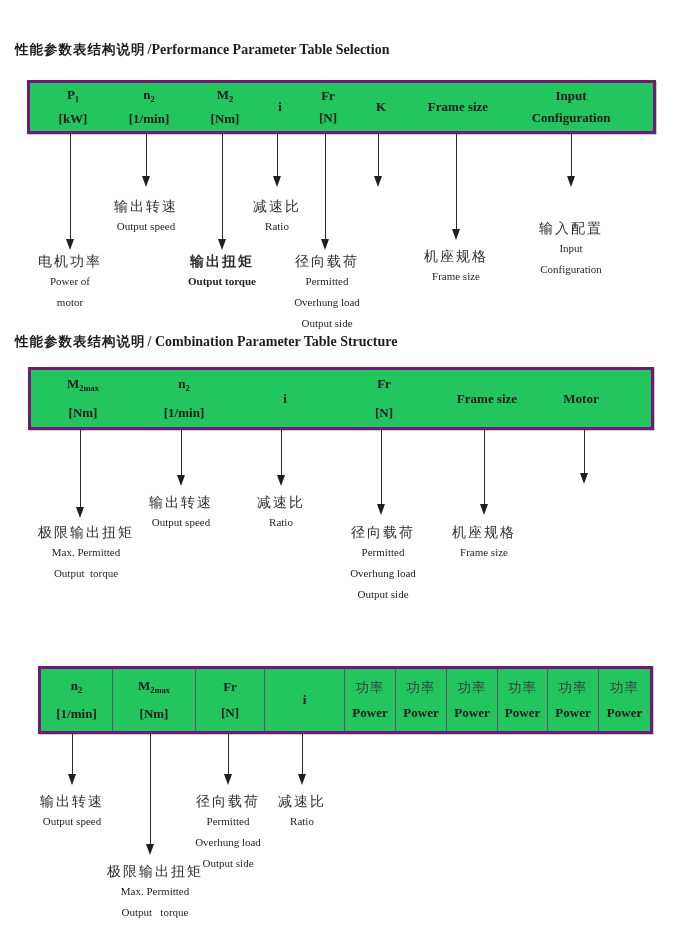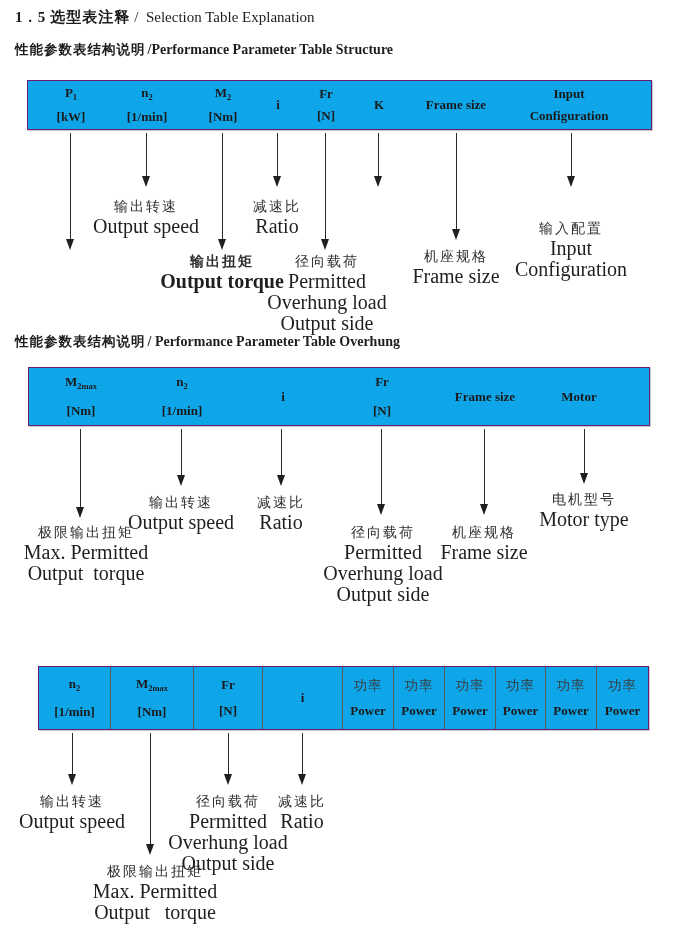--- a/index.html
+++ b/index.html
@@ -6,48 +6,47 @@
   .page{position:relative;width:695px;height:931px;background:#ffffff;overflow:hidden;
         font-family:"Liberation Serif","DejaVu Serif",serif;color:#1d1d1d;}
   .zh{font-family:"DejaVu Sans","Liberation Sans",sans-serif;}
   .doc-title{position:absolute;left:15px;top:8px;font-size:15px;white-space:pre;}
   .doc-title .num{font-weight:bold;letter-spacing:1px;}
   .doc-title .tzh{font-weight:bold;font-size:15px;letter-spacing:1px;margin-left:4px;}
   .doc-title .ten{font-size:15px;margin-left:4px;}
   .sec-head{position:absolute;left:15px;white-space:pre;}
   .sec-head .hzh{font-weight:bold;font-size:13.5px;letter-spacing:1px;}
   .sec-head .hen{font-weight:bold;font-size:14px;margin-left:2px;}
-  .tbl{position:absolute;background:#0ea5e9;border:1px solid #701a75;box-shadow:1px 1px 0 #c9c9c9;}
+  .tbl{position:absolute;background:#22c55e;border:3px solid #701a75;box-shadow:1px 1px 0 #c9c9c9;}
   .t-cell{position:absolute;top:0;height:100%;transform:translateX(-50%);
           display:flex;flex-direction:column;align-items:center;justify-content:space-evenly;}
   .t-cell.one{justify-content:center;}
   .t-cell.spread{justify-content:space-between;padding:6px 0;box-sizing:border-box;}
   .l{display:block;text-align:center;font-weight:bold;font-size:13px;line-height:16px;white-space:pre;color:#1a1a1a;}
   .sub{font-size:8.5px;vertical-align:-3px;font-weight:bold;}
   .t3col{position:absolute;top:0;height:100%;box-sizing:border-box;border-right:1px solid #5a5a5a;
          display:flex;flex-direction:column;align-items:center;justify-content:space-evenly;}
   .t3col.last{border-right:none;}
   .t3col.one{justify-content:center;}
   .pz{font-size:13.5px;color:#3a3a3a;letter-spacing:1px;line-height:16px;white-space:pre;}
   .arrow{position:absolute;width:0;}
   .shaft{position:absolute;left:-0.5px;top:0;width:1px;height:calc(100% - 11px);background:#2a2a2a;}
   .head{position:absolute;left:-4px;bottom:0;width:0;height:0;
         border-left:4px solid transparent;border-right:4px solid transparent;border-top:11px solid #1f1f1f;}
   .callout{position:absolute;transform:translateX(-50%);text-align:center;}
   .c-zh{display:block;font-size:14px;letter-spacing:2px;color:#2e2e2e;line-height:20px;white-space:pre;text-align:center;}
-  .c-en{display:block;font-size:20px;color:#1f1f1f;line-height:21px;white-space:pre;}
+  .c-en{display:block;font-size:11px;color:#1f1f1f;line-height:21px;white-space:pre;}
 </style>
 </head>
 <body>
 
 <div class="page">
 
-  <div class="doc-title"><span class="num">1 . 5</span><span class="zh tzh">选型表注释</span><span class="ten">/  Selection Table Explanation</span></div>
-
-  <div class="sec-head" style="top:40px;"><span class="hzh zh">性能参数表结构说明</span><span class="hen">/Performance Parameter Table Structure</span></div>
+
+  <div class="sec-head" style="top:40px;"><span class="hzh zh">性能参数表结构说明</span><span class="hen">/Performance Parameter Table Selection</span></div>
 
   <div class="tbl" style="left:27px;top:80px;width:623px;height:48px;">
     <div class="t-cell" style="left:43px;">
         <span class="l"><span>P</span><span class="sub">1</span></span>
         <span class="l">[kW]</span>
       </div>
     <div class="t-cell" style="left:119px;">
         <span class="l"><span>n</span><span class="sub">2</span></span>
         <span class="l">[1/min]</span>
       </div>
@@ -100,20 +99,25 @@
     </div>
   <div class="arrow" style="left:456px;top:133px;height:107px;">
       <span class="shaft"></span>
       <span class="head"></span>
     </div>
   <div class="arrow" style="left:571px;top:133px;height:54px;">
       <span class="shaft"></span>
       <span class="head"></span>
     </div>
 
+  <div class="callout" style="left:70px;top:251px;">
+      <span class="c-zh zh">电机功率</span>
+      <span class="c-en">Power of</span>
+      <span class="c-en">motor</span>
+    </div>
   <div class="callout" style="left:146px;top:196px;">
       <span class="c-zh zh">输出转速</span>
       <span class="c-en">Output speed</span>
     </div>
   <div class="callout" style="left:222px;top:251px;font-weight:bold;">
       <span class="c-zh zh">输出扭矩</span>
       <span class="c-en">Output torque</span>
     </div>
   <div class="callout" style="left:277px;top:196px;">
       <span class="c-zh zh">减速比</span>
@@ -128,21 +132,21 @@
   <div class="callout" style="left:456px;top:246px;">
       <span class="c-zh zh">机座规格</span>
       <span class="c-en">Frame size</span>
     </div>
   <div class="callout" style="left:571px;top:196px;margin-top:22px;">
       <span class="c-zh zh">输入配置</span>
       <span class="c-en">Input</span>
       <span class="c-en">Configuration</span>
     </div>
 
-  <div class="sec-head" style="top:332px;"><span class="hzh zh">性能参数表结构说明</span><span class="hen">/ Performance Parameter Table Overhung</span></div>
+  <div class="sec-head" style="top:332px;"><span class="hzh zh">性能参数表结构说明</span><span class="hen">/ Combination Parameter Table Structure</span></div>
 
   <div class="tbl" style="left:28px;top:367px;width:620px;height:57px;">
     <div class="t-cell spread" style="left:52px;">
         <span class="l"><span>M</span><span class="sub">2max</span></span>
         <span class="l">[Nm]</span>
       </div>
     <div class="t-cell spread" style="left:153px;">
         <span class="l"><span>n</span><span class="sub">2</span></span>
         <span class="l">[1/min]</span>
       </div>
@@ -202,24 +206,20 @@
   <div class="callout" style="left:383px;top:522px;">
       <span class="c-zh zh">径向载荷</span>
       <span class="c-en">Permitted</span>
       <span class="c-en">Overhung load</span>
       <span class="c-en">Output side</span>
     </div>
   <div class="callout" style="left:484px;top:522px;">
       <span class="c-zh zh">机座规格</span>
       <span class="c-en">Frame size</span>
     </div>
-  <div class="callout" style="left:584px;top:489px;">
-      <span class="c-zh zh">电机型号</span>
-      <span class="c-en">Motor type</span>
-    </div>
 
 
   <div class="tbl" style="left:38px;top:666px;width:609px;height:62px;">
     <div class="t3col" style="left:0;width:72px;">
         <span class="l"><span>n</span><span class="sub">2</span></span>
         <span class="l">[1/min]</span>
       </div>
     <div class="t3col" style="left:72px;width:83px;">
         <span class="l"><span>M</span><span class="sub">2max</span></span>
         <span class="l">[Nm]</span>

